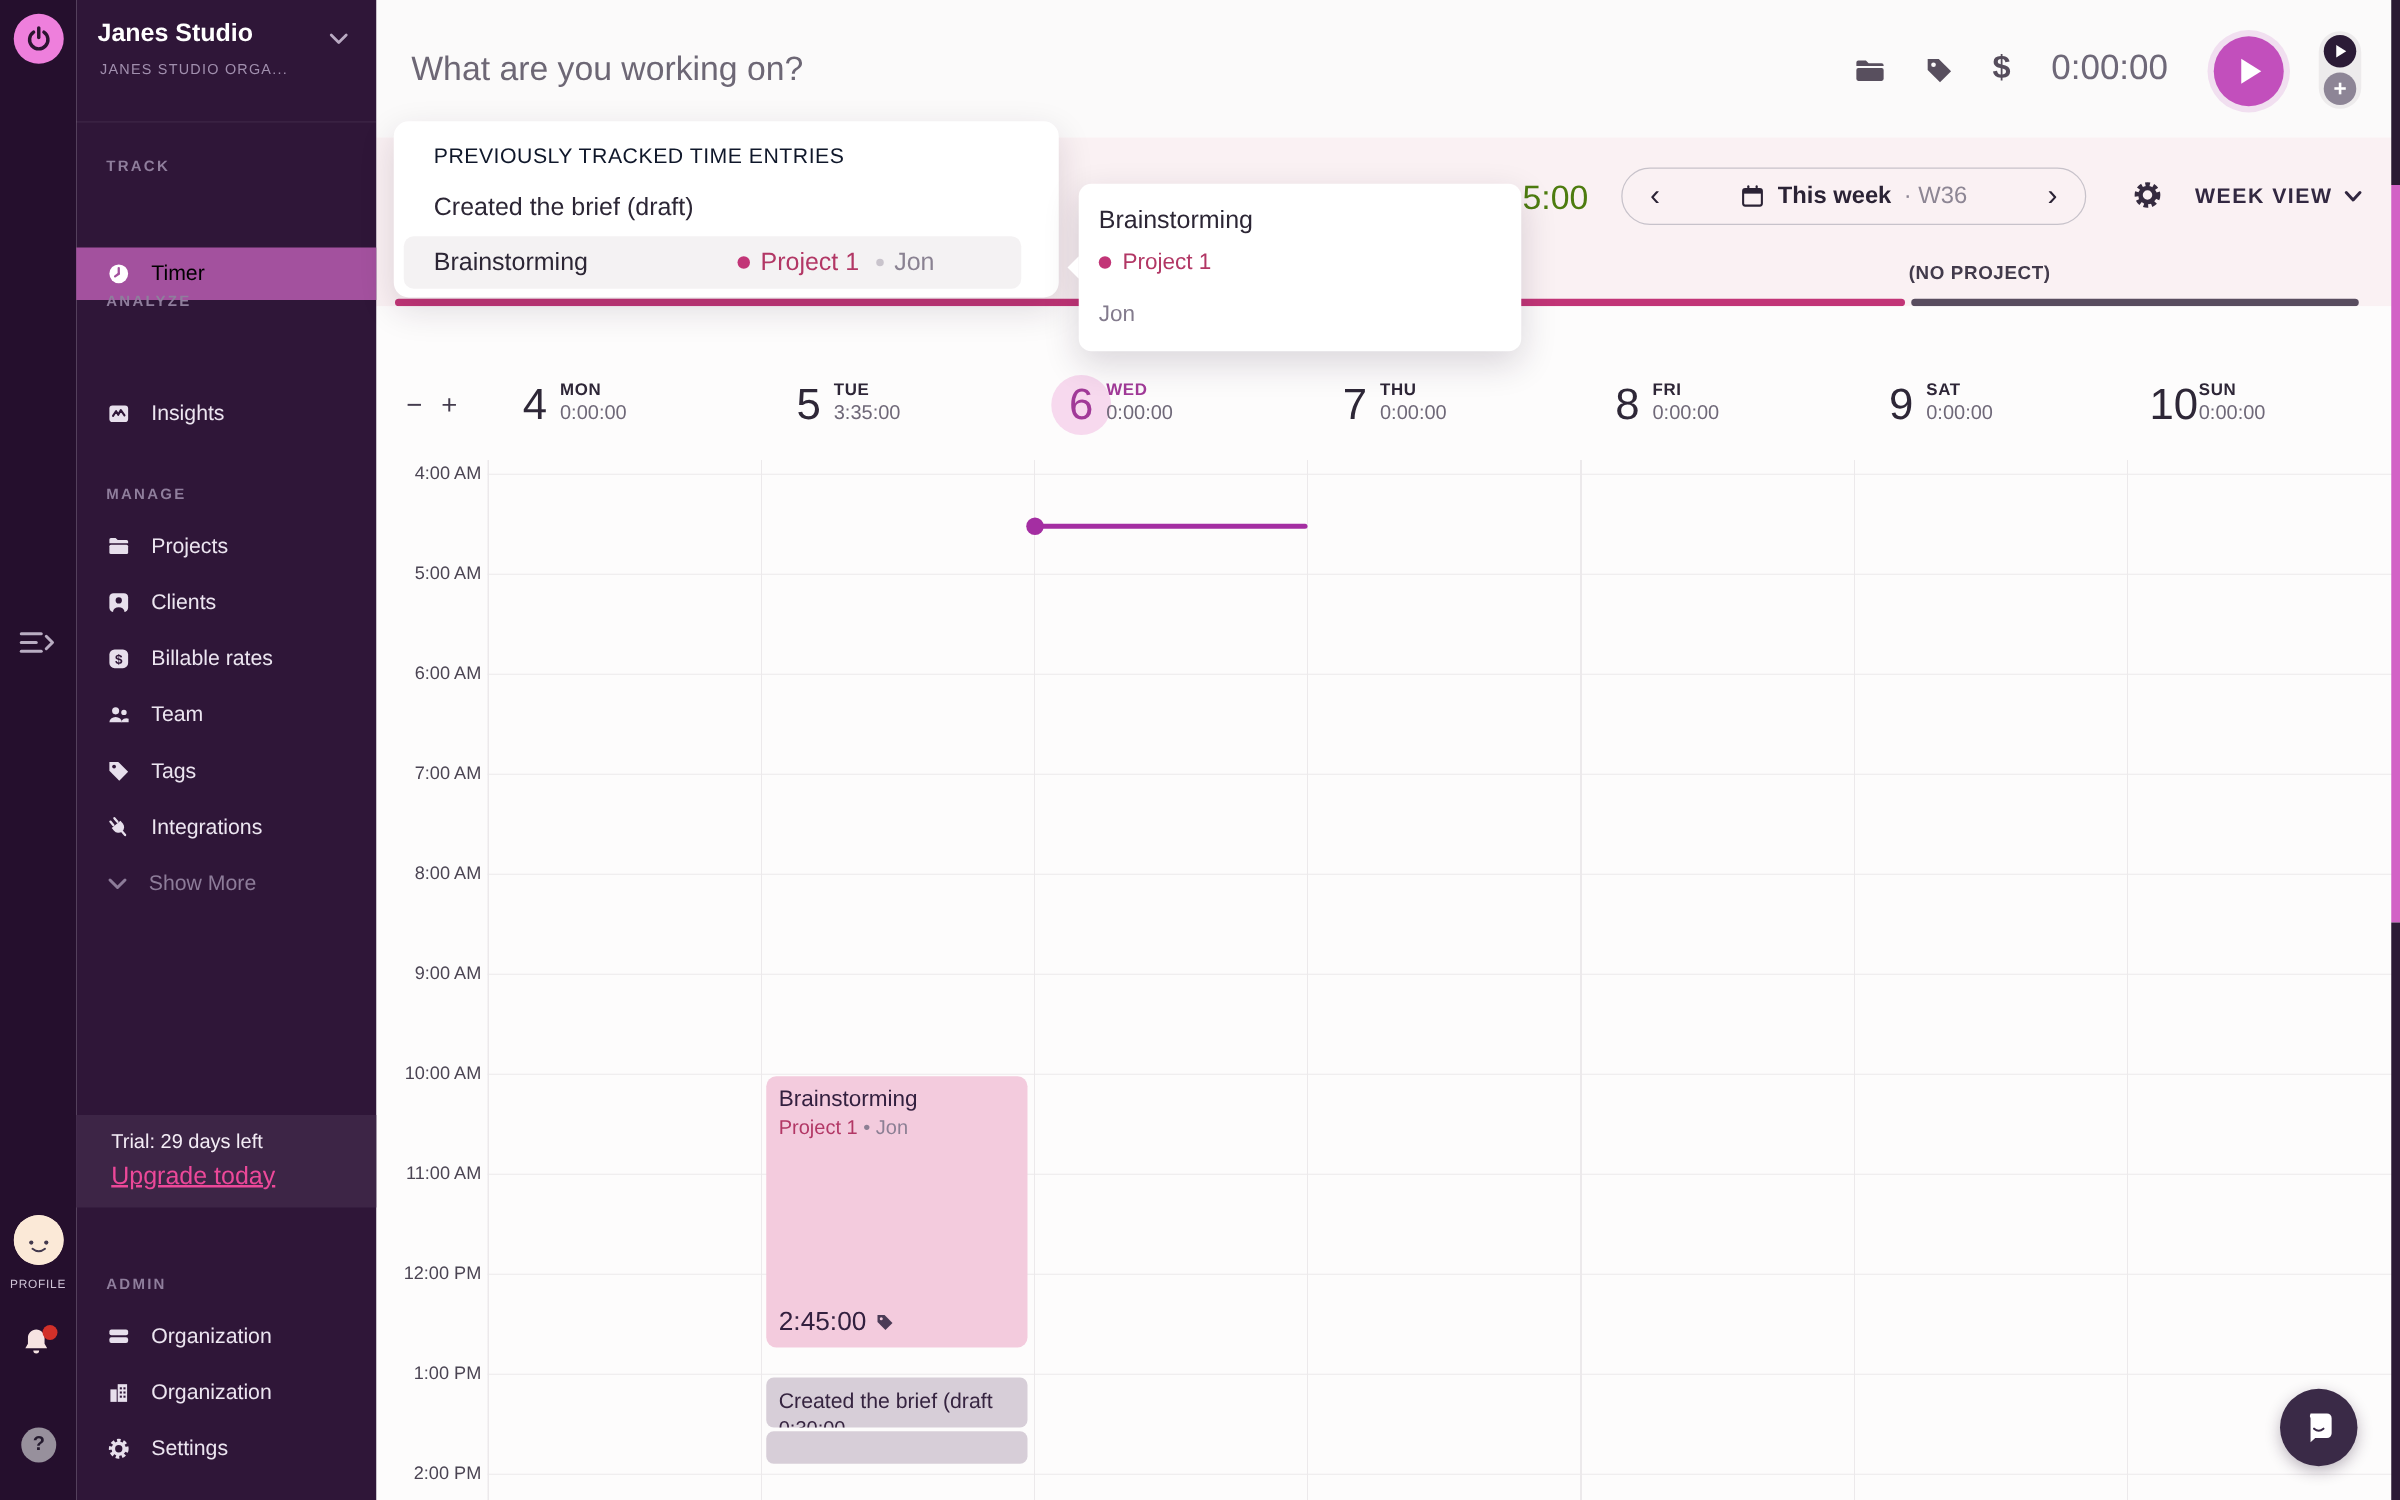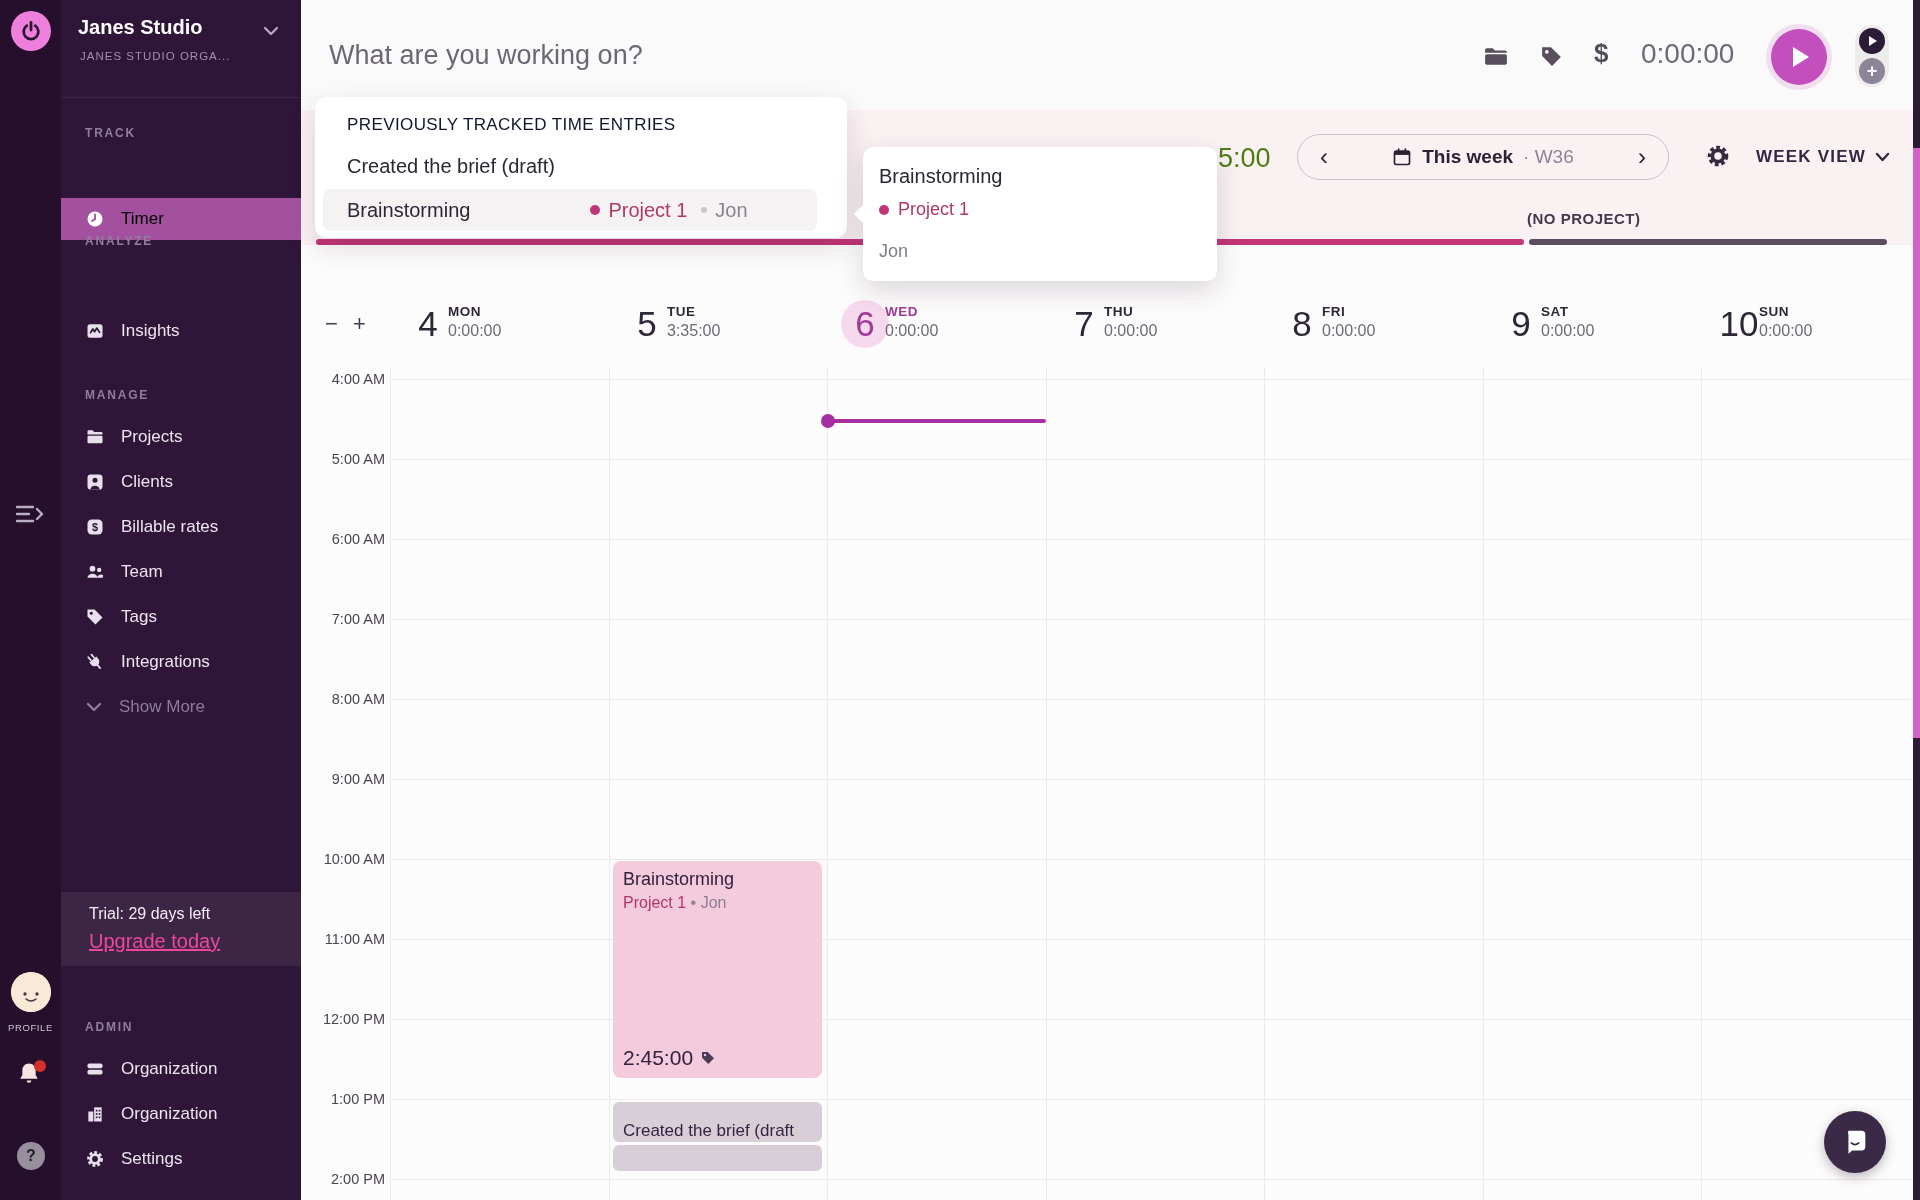--- a/index.html
+++ b/index.html
@@ -78,21 +78,21 @@
     background-position:0 0,0 11px;}
   .hour-label{position:absolute;left:-6px;width:90px;text-align:right;font-size:14.5px;color:#4b4453;}
 
   .event{position:absolute;box-sizing:border-box;cursor:pointer;}
   .ev-pink{left:312px;top:616px;width:209px;height:217px;background:var(--event_pink,#f3cbdd);border-radius:8px;padding:8px 10px;}
   .ev-title{font-size:18px;color:#33203f;}
   .ev-sub{font-size:16px;margin-top:4px;}
   .ev-project{color:var(--project_text,#b23765);}
   .ev-member{color:#8c7f94;}
   .ev-bottom{position:absolute;left:10px;bottom:8px;display:flex;align-items:center;gap:7px;font-size:21px;color:#33203f;}
-  .ev-grey1{left:312px;top:857px;width:209px;height:40px;background:var(--event_grey,#d7ced8);border-radius:6px;padding:19px 10px;overflow:hidden;}
+  .ev-grey1{left:312px;top:857px;width:209px;height:40px;background:var(--event_grey,#d7ced8);border-radius:6px;padding:9px 10px;overflow:hidden;}
   .ev-grey1 .ev-title{font-size:17px;color:#362440;white-space:nowrap;}
   .ev-grey1 .ev-dur{font-size:16px;color:#362440;margin-top:4px;}
   .ev-grey2{left:312px;top:900px;width:209px;height:26px;background:var(--event_grey,#d7ced8);border-radius:6px;}
   .today-line{position:absolute;left:526px;top:174px;width:219px;height:4px;border-radius:2px;background:var(--timeline_purple,#a42ea2);}
   .today-line::before{content:"";position:absolute;left:-6px;top:-5px;width:14px;height:14px;border-radius:50%;background:var(--timeline_purple,#a42ea2);}
 
   
   #dropdown{position:absolute;left:315px;top:97px;width:532px;height:141px;background:#ffffff;border-radius:12px;box-shadow:0 10px 28px rgba(40,20,50,.14);z-index:10;}
   .dd-header{position:absolute;left:32px;top:18px;font-size:17px;font-weight:normal;letter-spacing:.4px;color:#0f172a;}
   .dd-item1{position:absolute;left:32px;top:52px;width:470px;height:34px;display:flex;align-items:center;font-size:20px;color:#2c2635;cursor:pointer;}

